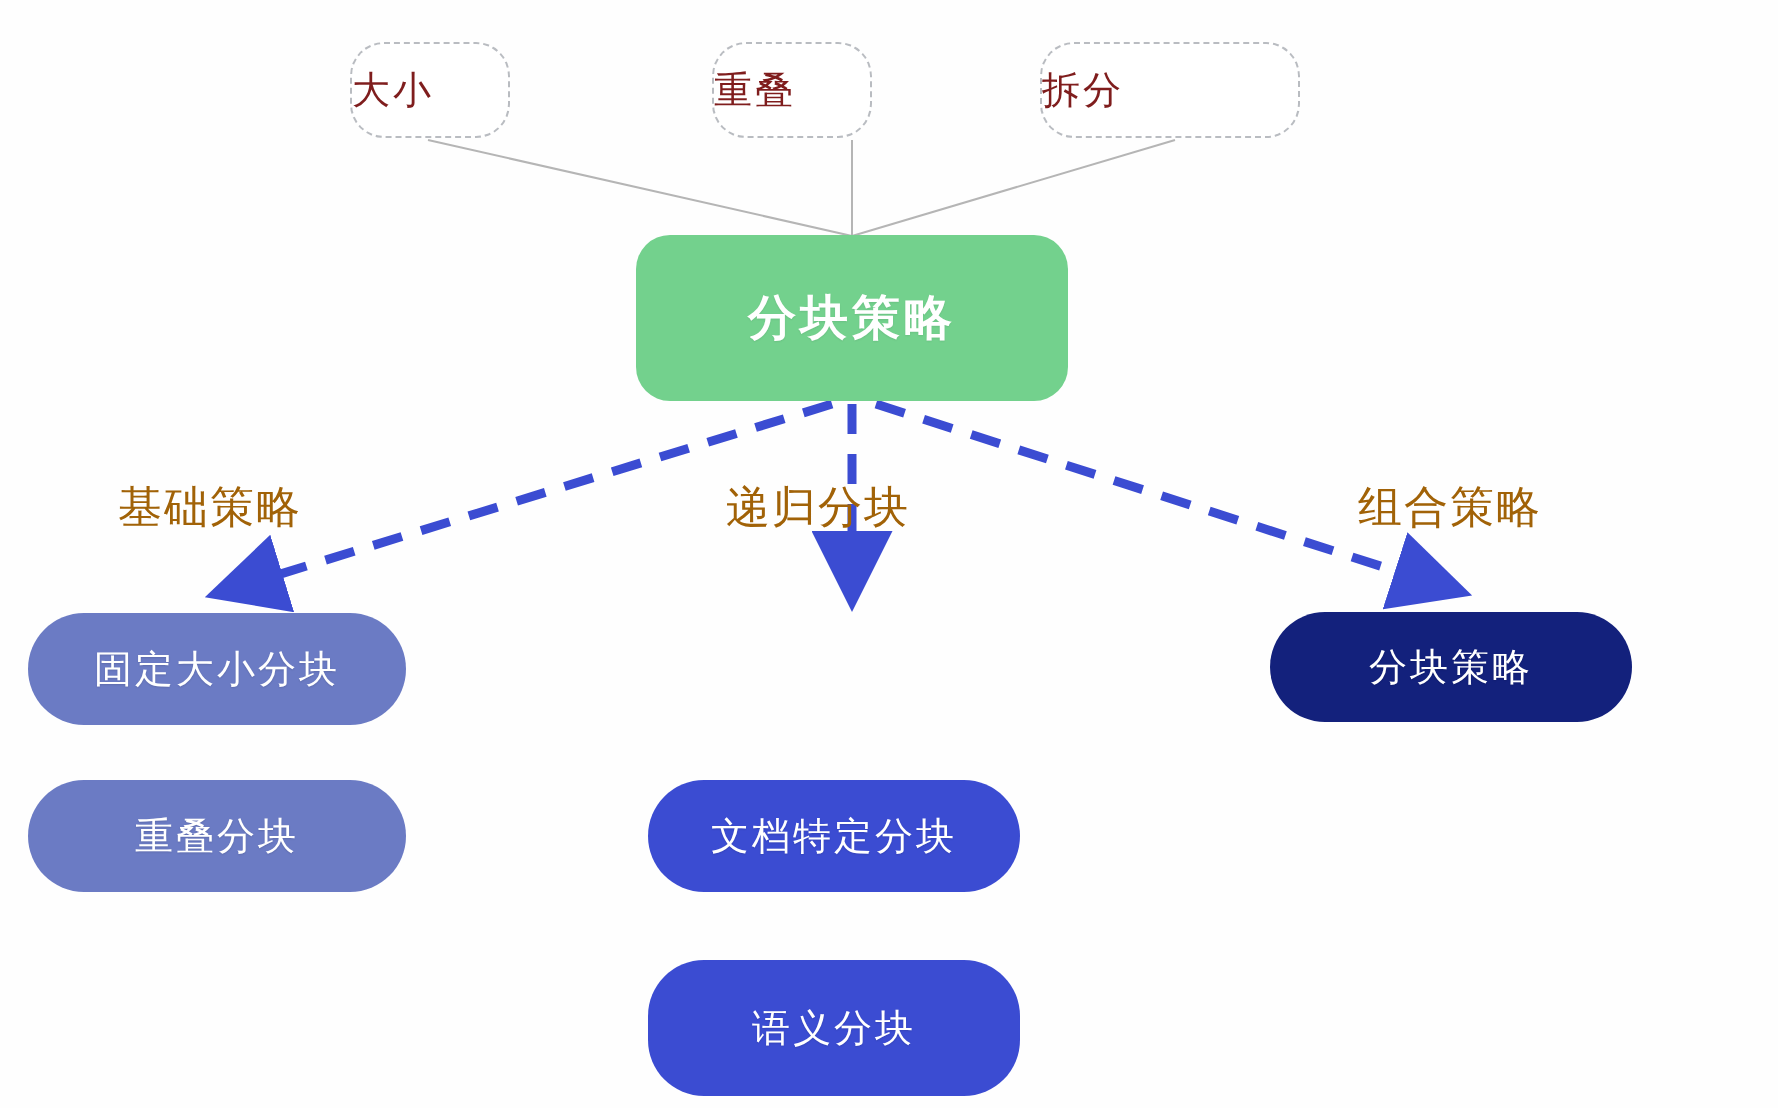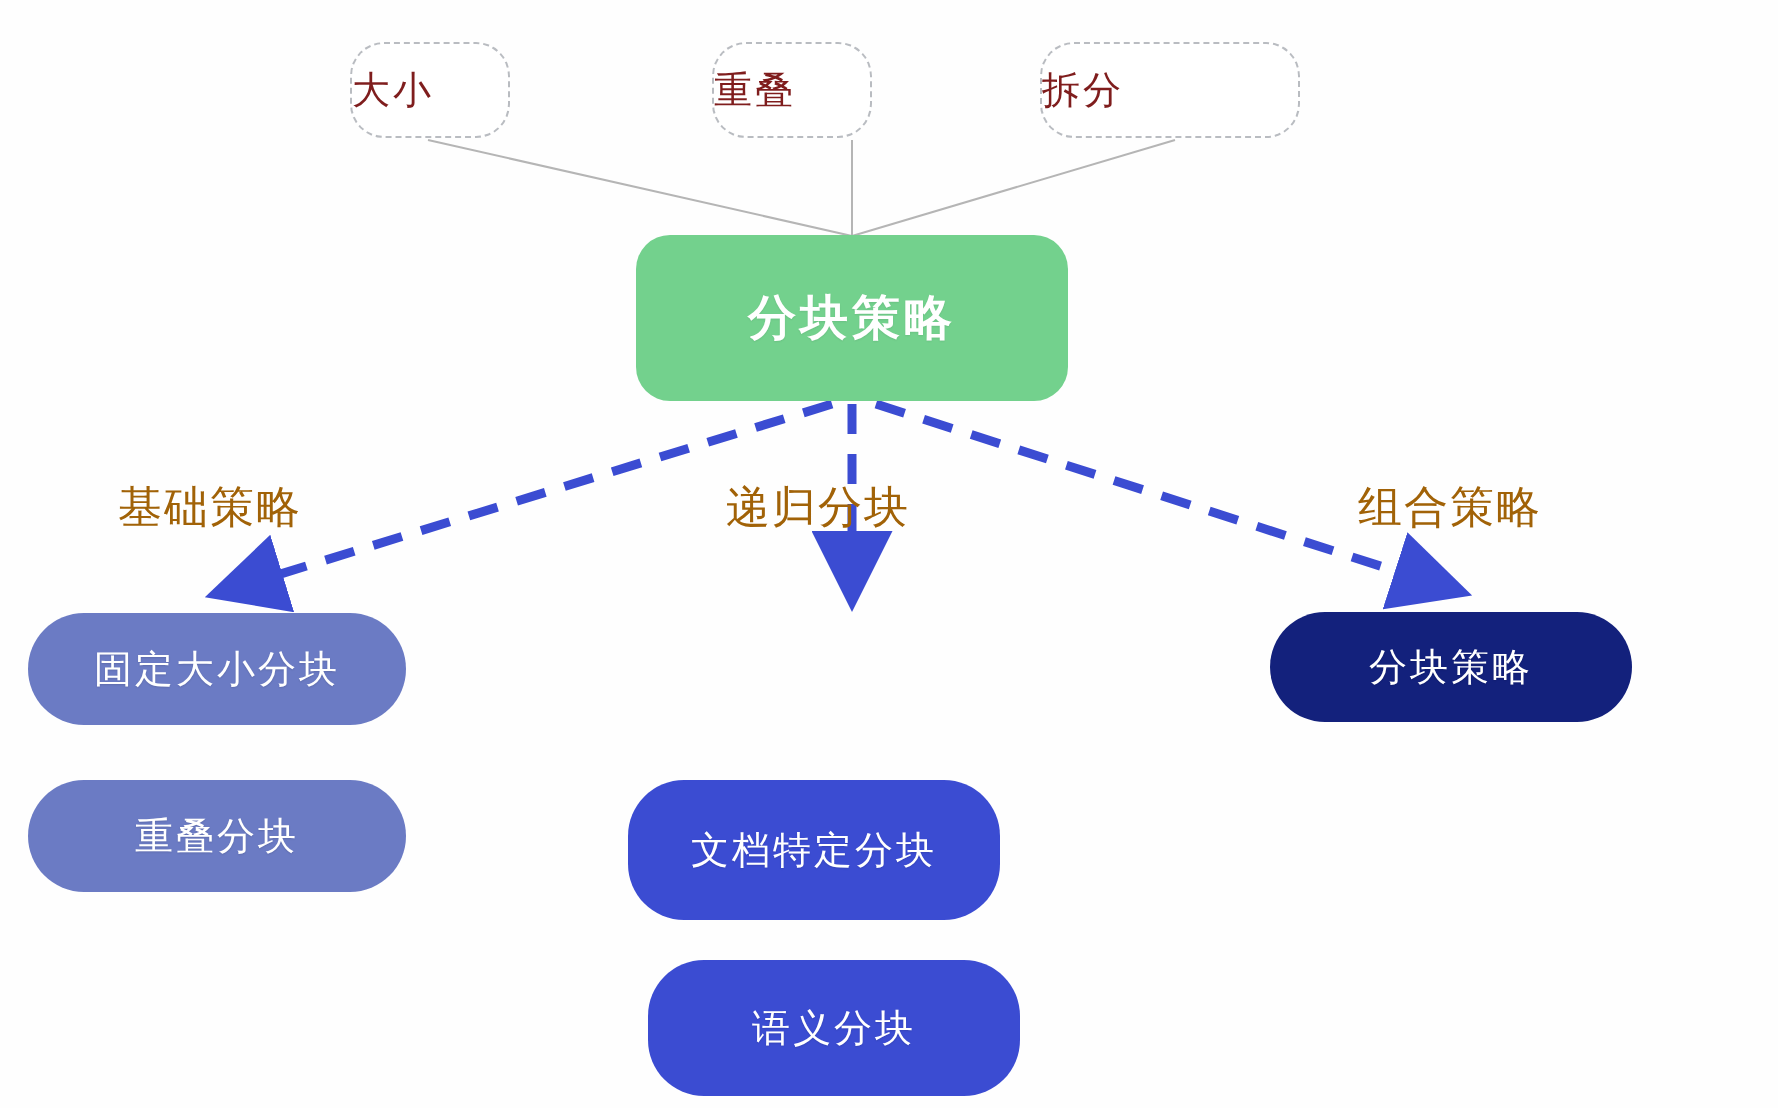--- a/index.html
+++ b/index.html
@@ -136,21 +136,21 @@
 
   <div class="pill basic" style="left:28px; top:613px; width:378px; height:112px;">
     <span>固定大小分块</span>
   </div>
 
   <div class="pill basic" style="left:28px; top:780px; width:378px; height:112px;">
     <span>重叠分块</span>
   </div>
 
 
-  <div class="pill split" style="left:628px; top:780px; width:372px; height:140px;">
+  <div class="pill split" style="left:648px; top:780px; width:372px; height:112px;">
     <span>文档特定分块</span>
   </div>
 
   <div class="pill split" style="left:648px; top:960px; width:372px; height:136px;">
     <span>语义分块</span>
   </div>
 
   <div class="pill combined" style="left:1270px; top:612px; width:362px; height:110px;">
     <span>分块策略</span>
   </div>

